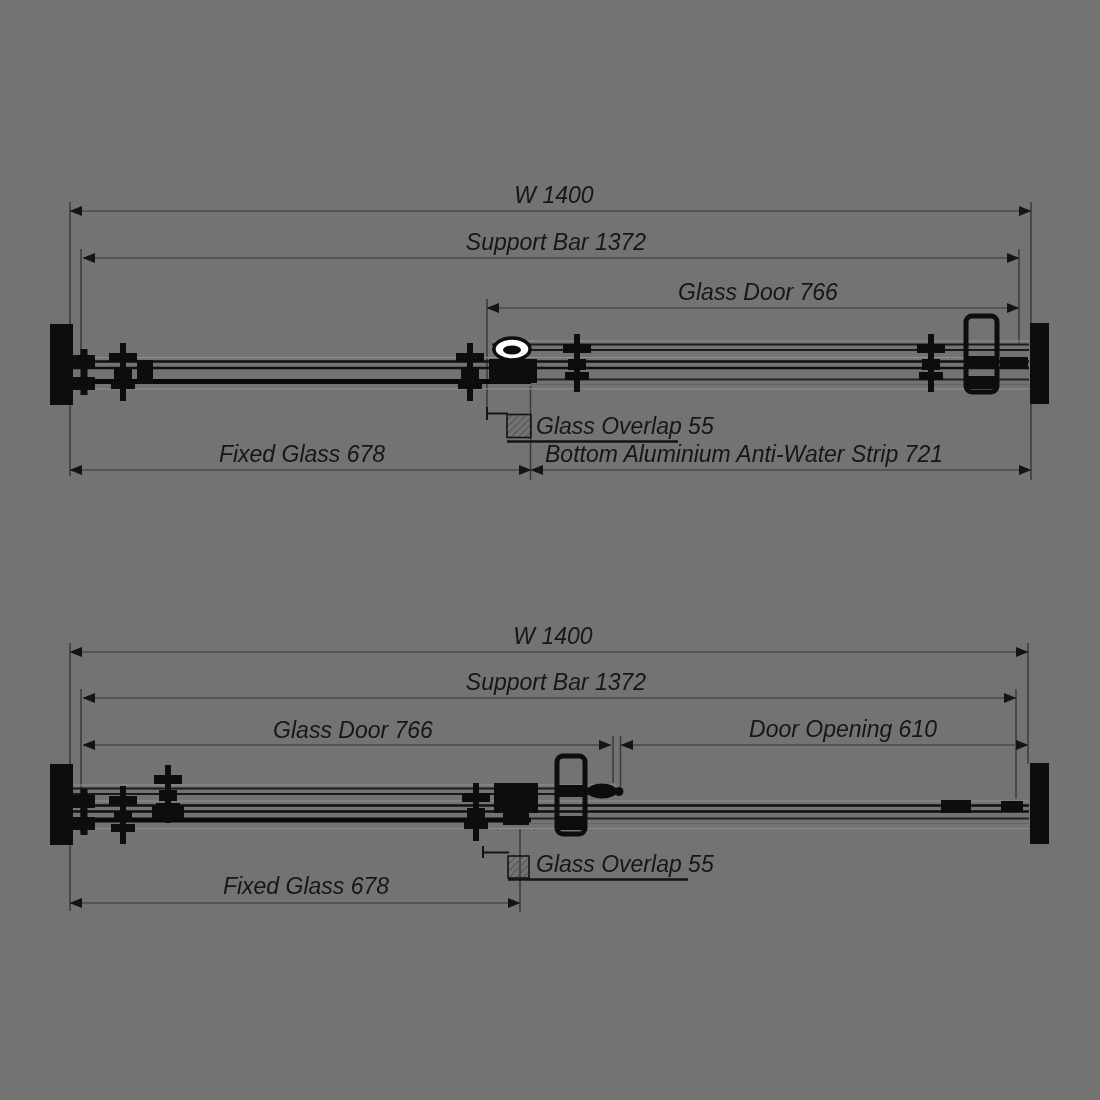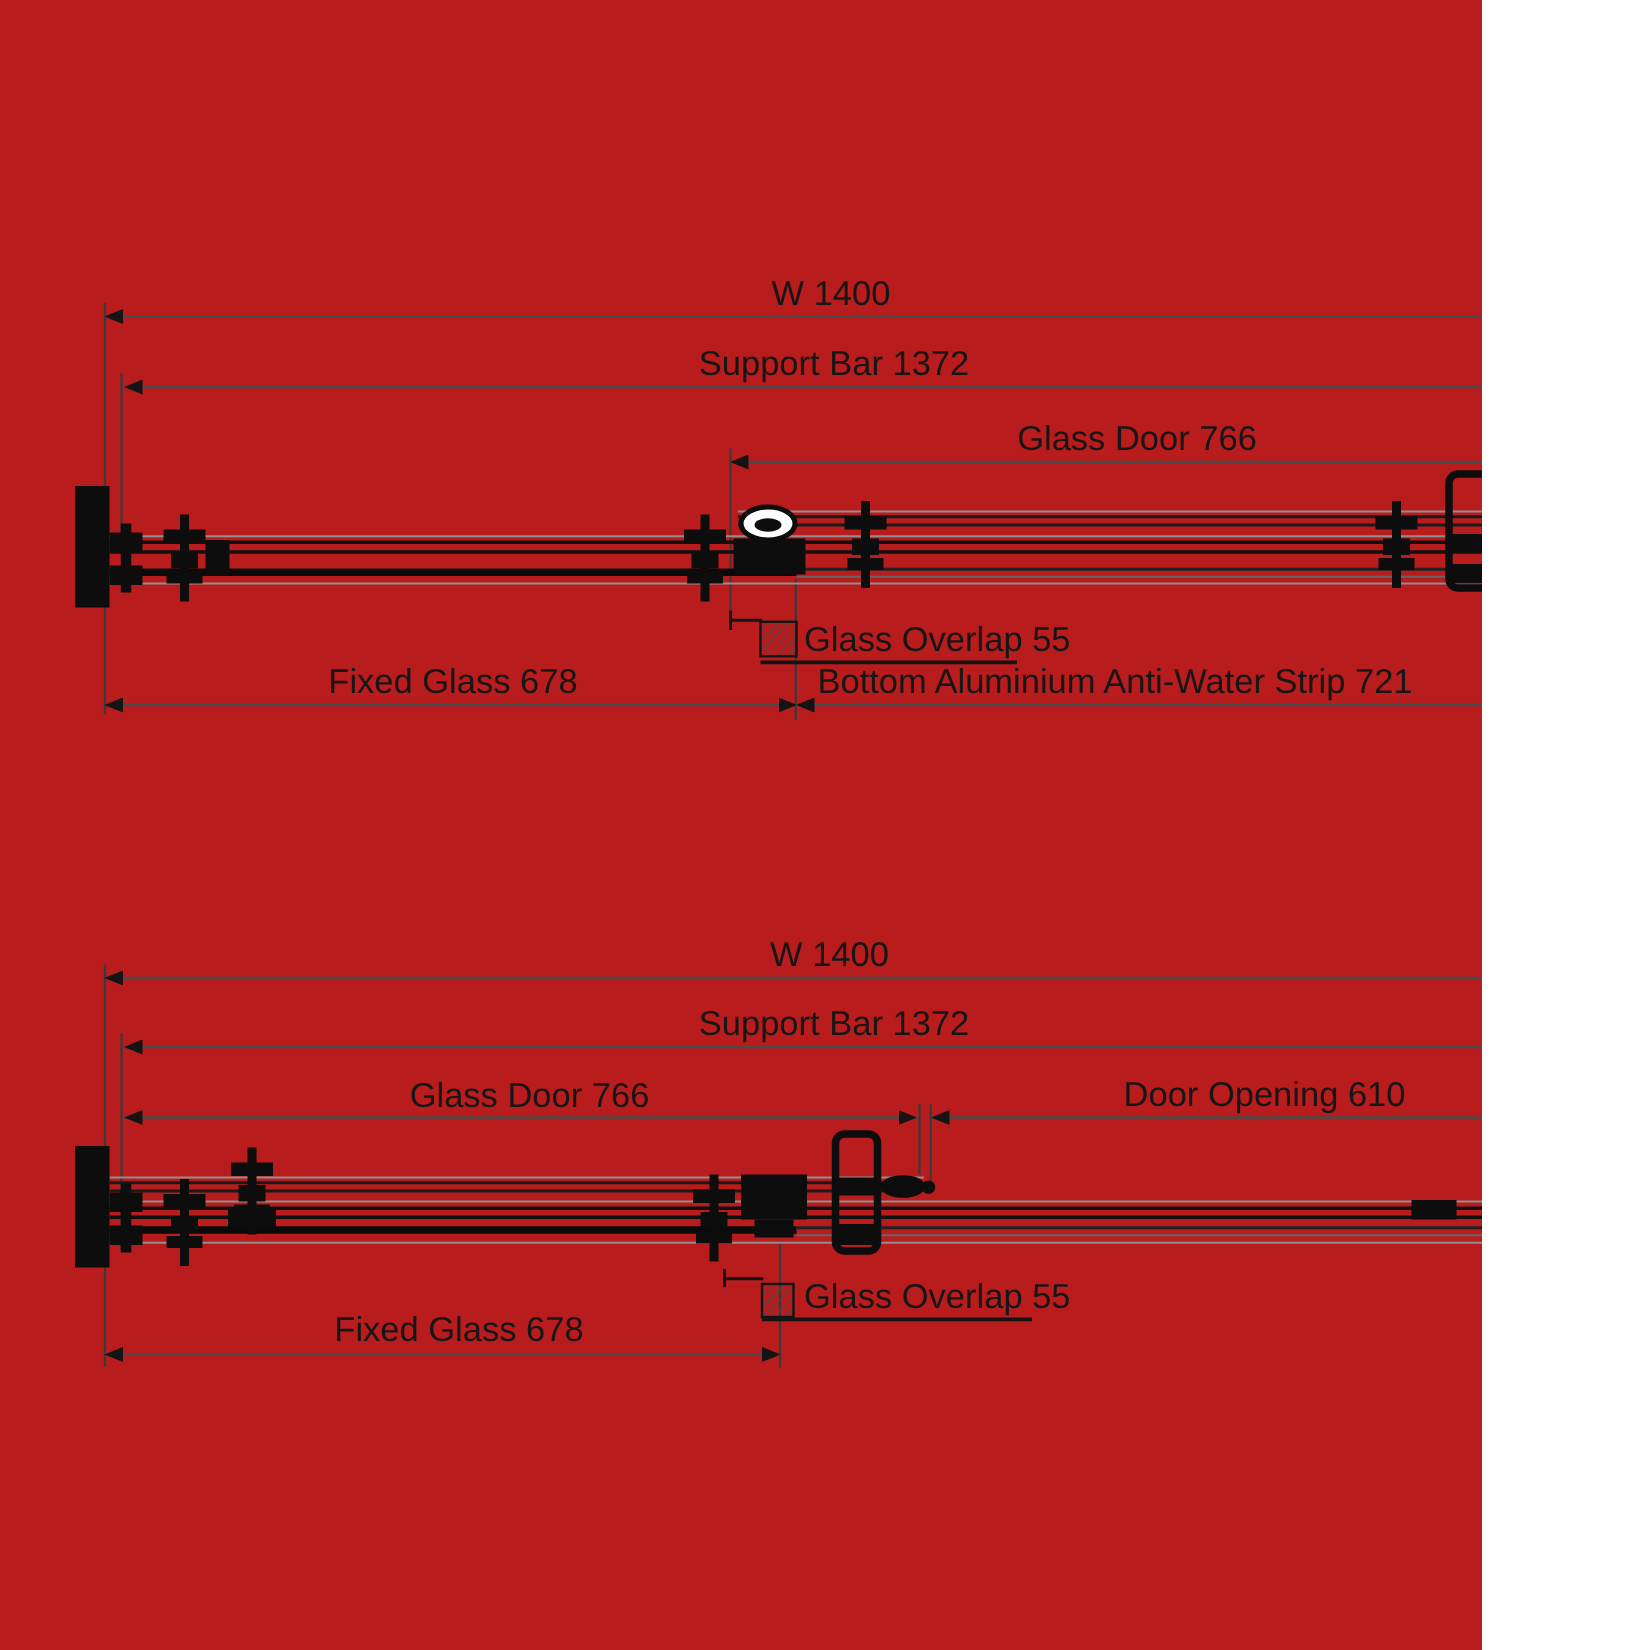--- a/index.html
+++ b/index.html
@@ -1,22 +1,23 @@
 <!DOCTYPE html>
 <html><head>
 <meta charset="utf-8">
 <style>
   html, body { margin: 0; padding: 0; background: #ffffff; }
   .stage {
     position: relative;
-    width: 988px;
+    width: 1100px;
     height: 1100px;
-    background: #b91c1c;
+    background: #737373;
     font-family: "Liberation Sans", sans-serif;
     overflow: hidden;
+    font-style: italic;
   }
   svg text {
     font-family: "Liberation Sans", sans-serif;
     font-size: 23px;
     fill: #161616;
   }
   .dimline   { stroke: #4a4a4a; stroke-width: 1.7; }
   .extline   { stroke: #3a3a3a; stroke-width: 1.5; }
   .grayrail  { stroke: #8f8f8f; stroke-width: 1.2; }
   .tube      { stroke: #101010; stroke-width: 2.4; }

